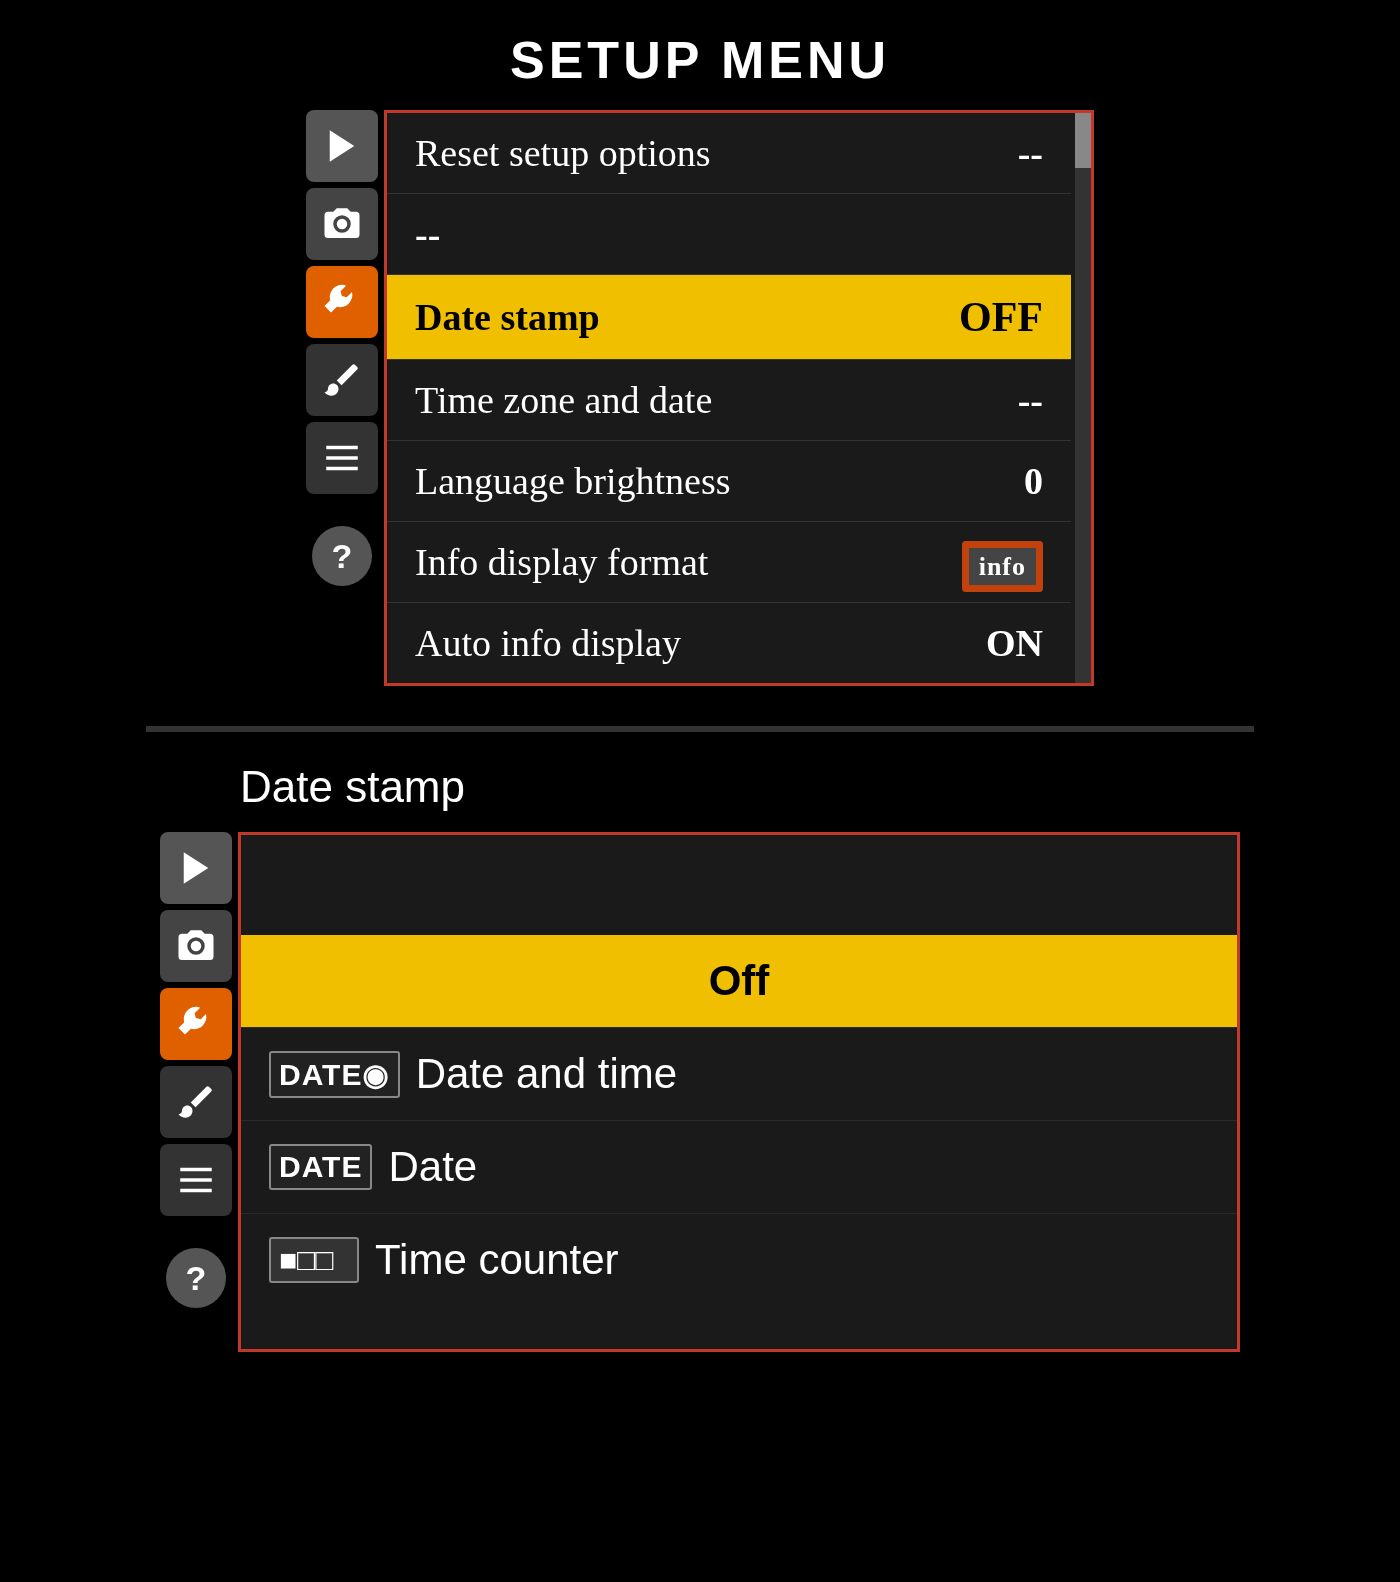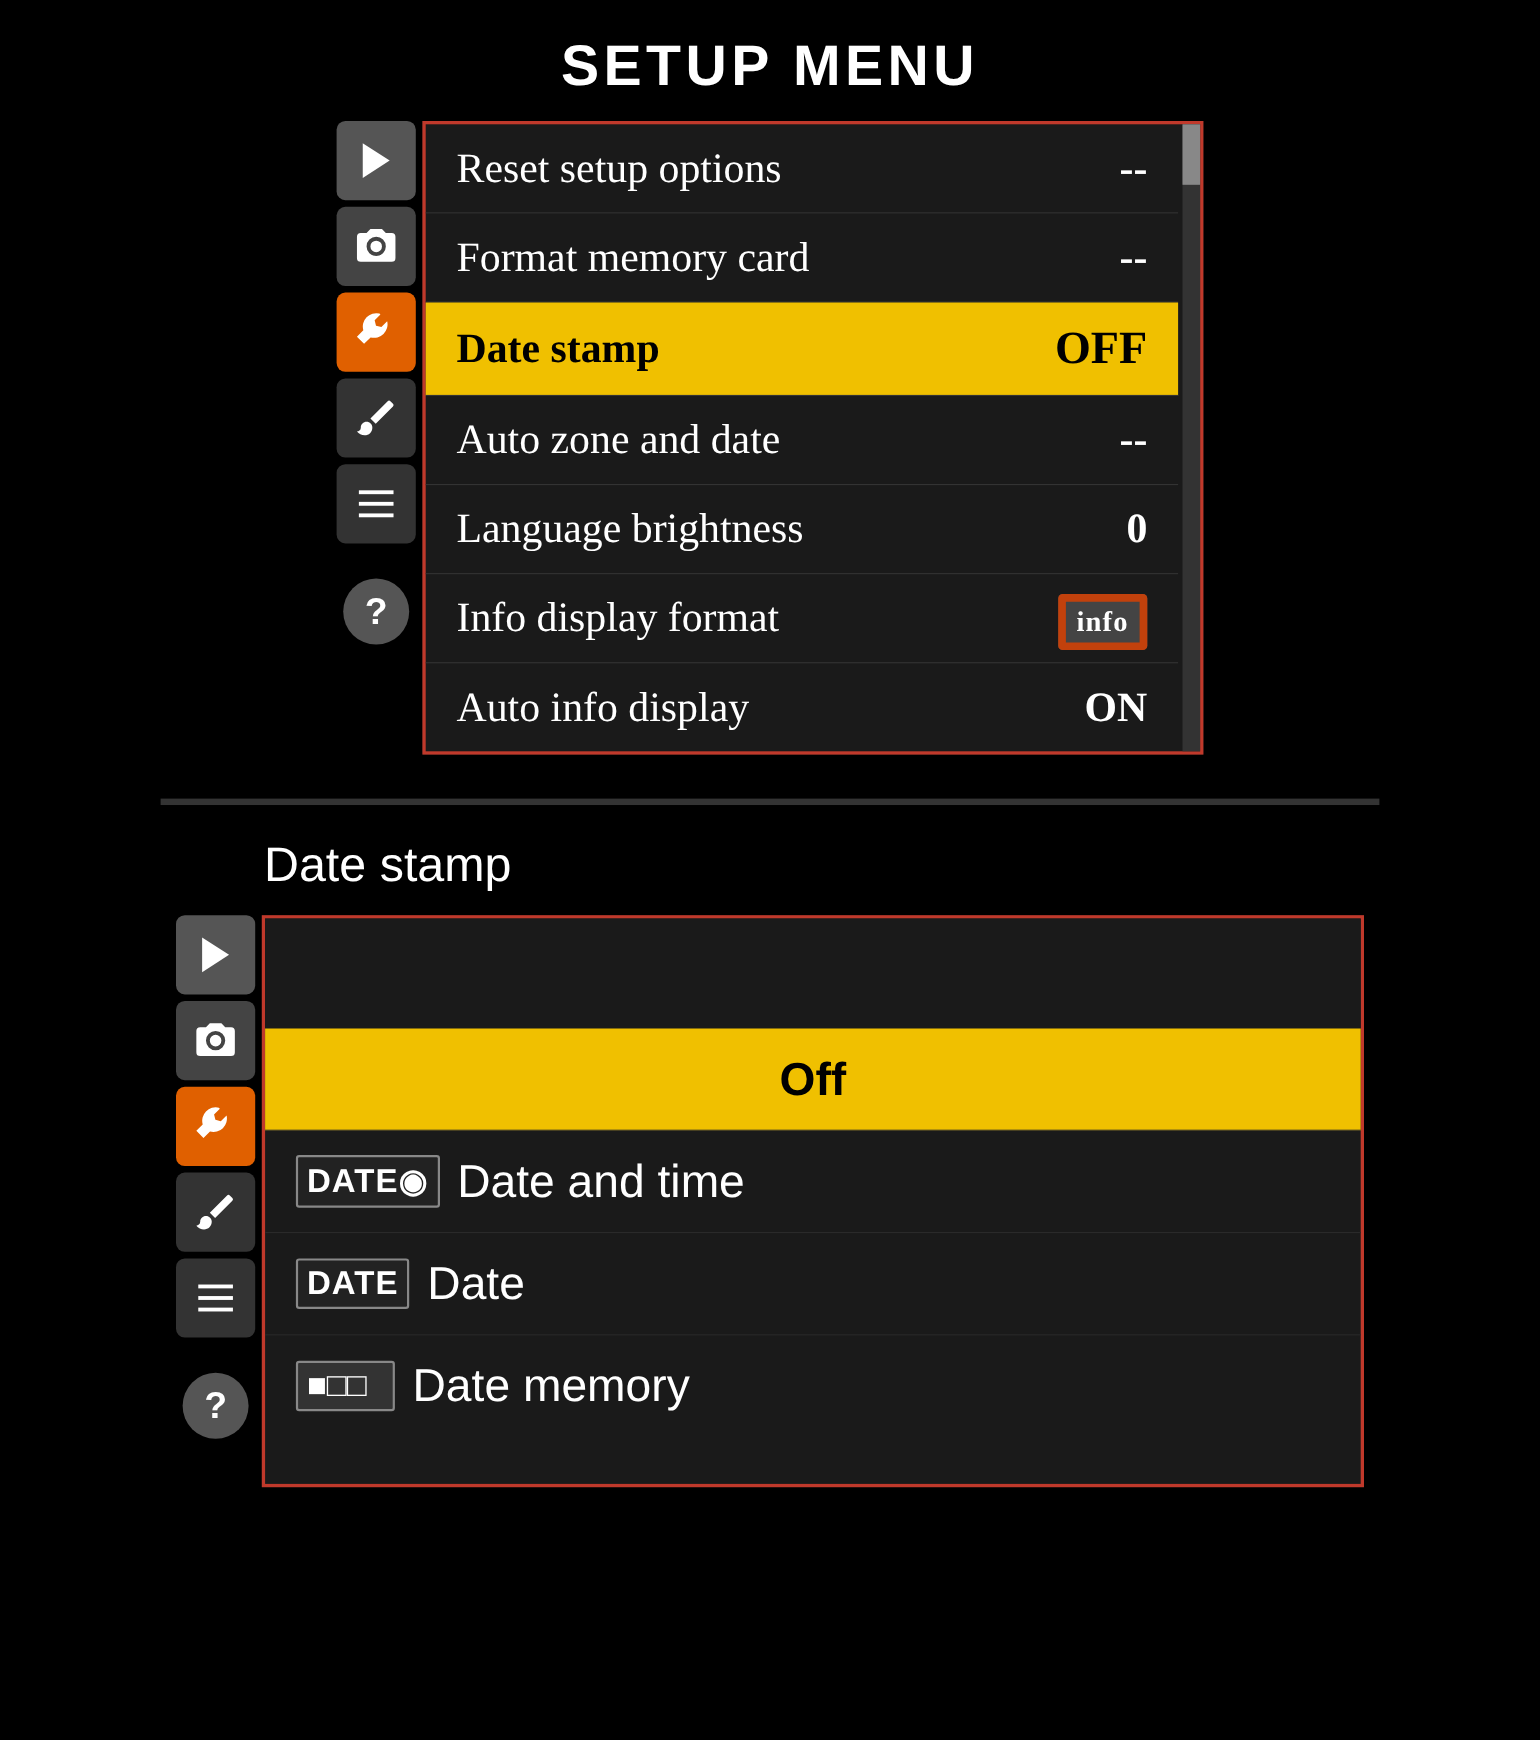--- a/index.html
+++ b/index.html
@@ -328,31 +328,30 @@
         <div class="scrollbar-thumb"></div>
       </div>
       <ul class="menu-list">
 
         <li class="menu-item">
           <span class="item-label">Reset setup options</span>
           <span class="item-value">--</span>
         </li>
 
         <li class="menu-item">
-          <span class="item-label">Format memory card</span>
           <span class="item-value">--</span>
         </li>
 
         <li class="menu-item selected">
           <span class="item-label">Date stamp</span>
           <span class="item-value">OFF</span>
         </li>
 
         <li class="menu-item">
-          <span class="item-label">Auto zone and date</span>
+          <span class="item-label">Time zone and date</span>
           <span class="item-value">--</span>
         </li>
 
 
         <li class="menu-item">
           <span class="item-label">Language brightness</span>
           <span class="item-value">0</span>
         </li>
 
         <li class="menu-item">
@@ -426,20 +425,20 @@
           <span class="item-text">Date and time</span>
         </li>
 
         <li class="submenu-item">
           <span class="item-prefix date-badge">DATE</span>
           <span class="item-text">Date</span>
         </li>
 
         <li class="submenu-item">
           <span class="item-prefix counter-badge">■□□</span>
-          <span class="item-text">Date memory</span>
+          <span class="item-text">Time counter</span>
         </li>
 
       </ul>
     </div>
 
   </div>
 </div>
 
 </body></html>

